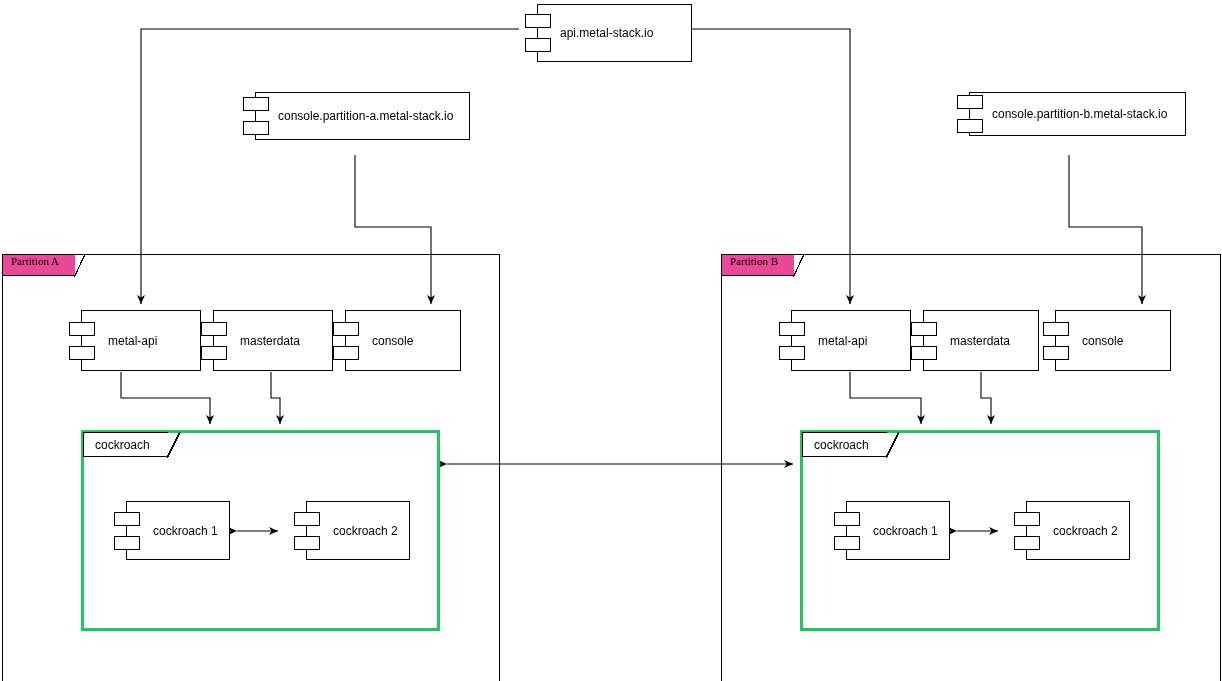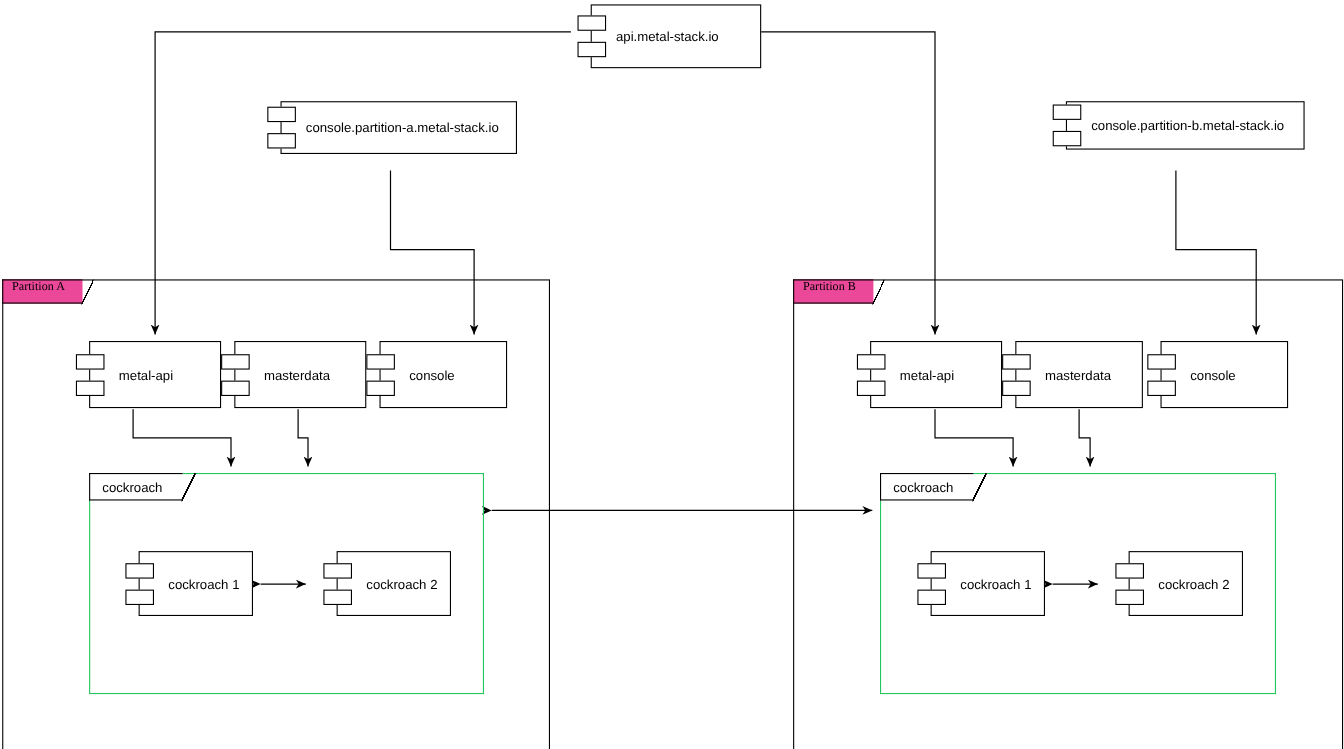--- a/index.html
+++ b/index.html
@@ -55,21 +55,21 @@
     top: -1px;
     width: 11px;
     height: 23px;
     background:
       linear-gradient(to bottom right, transparent 0 48%, #000 48% 54%, transparent 54% 100%);
   }
 
   
   .frame {
     position: absolute;
-    border: 1px solid #22c55e;
+    border: 3px solid #22c55e;
     background: transparent;
     box-sizing: border-box;
   }
   .frame-tab {
     position: absolute;
     left: -1px;
     top: -1px;
     height: 25px;
     box-sizing: border-box;
     background: #ffffff;

